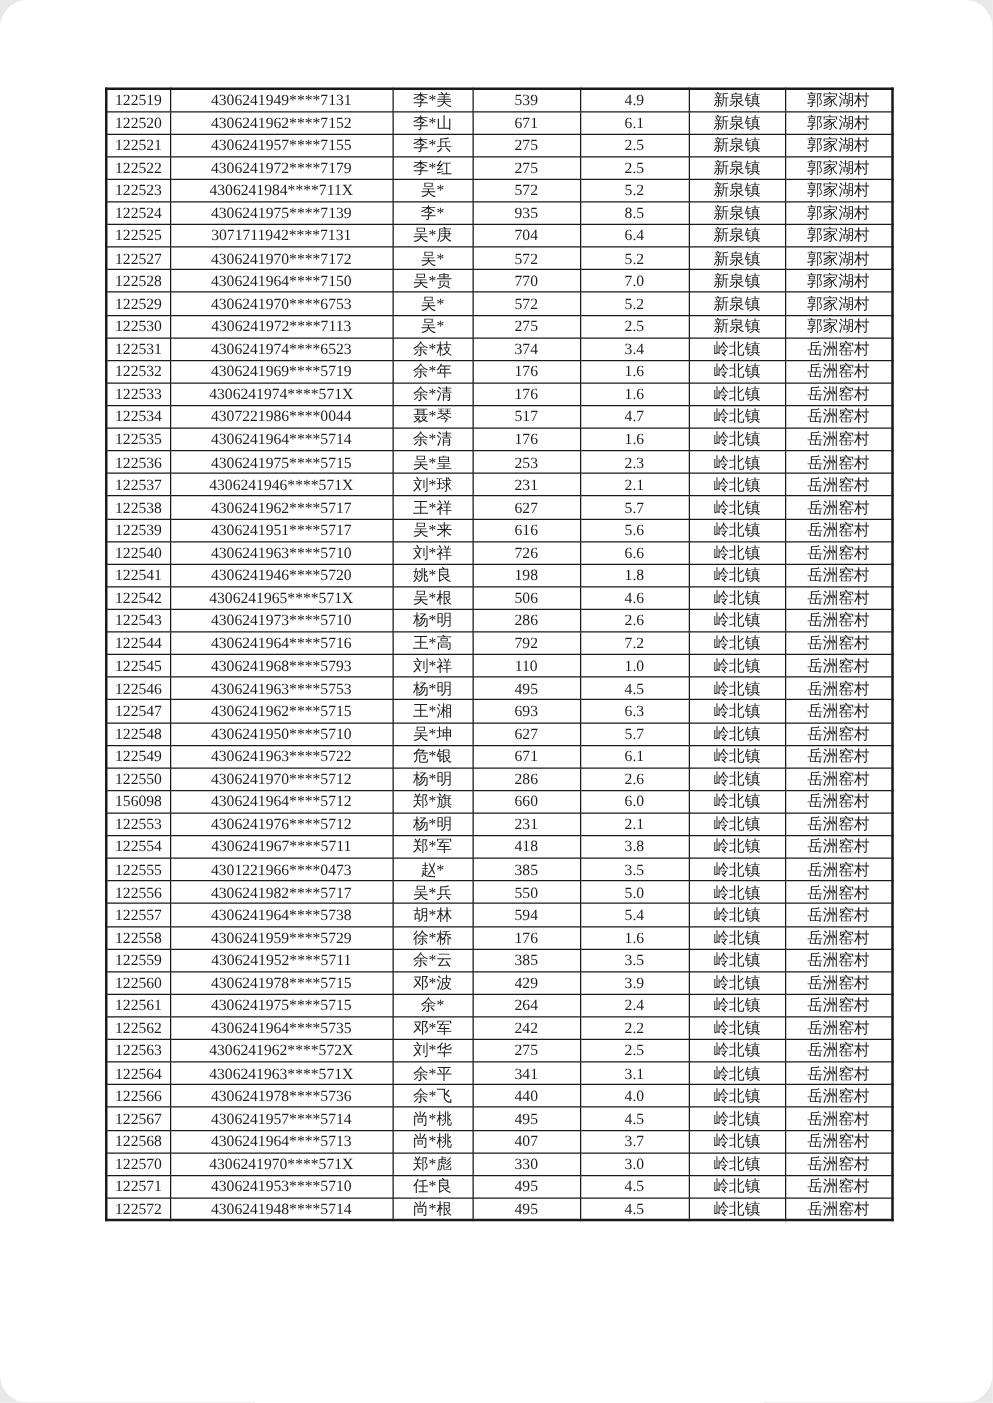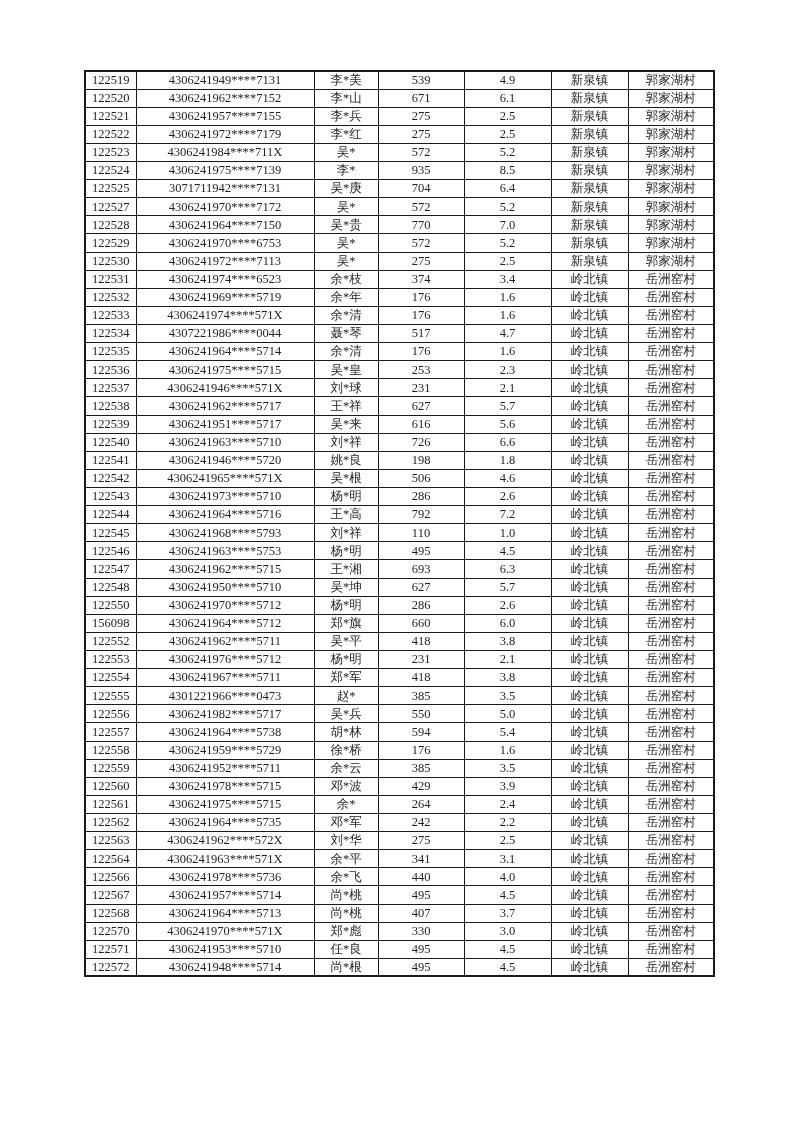--- a/index.html
+++ b/index.html
@@ -43,21 +43,21 @@
   col.c-idcard  { width: 178px; }
   col.c-name    { width: 64px;  }
   col.c-amount  { width: 86px;  }
   col.c-rate    { width: 87px;  }
   col.c-town    { width: 77px;  }
   col.c-village { width: 86px;  }
 </style>
 </head>
 <body>
 
-<div class="page" style="background: rgb(255, 255, 255);">
+<div class="page" style="background: rgb(255, 255, 255); border-radius: 22px;">
   <table class="data-table">
     <colgroup>
       <col class="c-seq">
       <col class="c-idcard">
       <col class="c-name">
       <col class="c-amount">
       <col class="c-rate">
       <col class="c-town">
       <col class="c-village">
     </colgroup>
@@ -317,47 +317,47 @@
         <tr>
           <td>122548</td>
           <td>4306241950****5710</td>
           <td>吴*坤</td>
           <td>627</td>
           <td>5.7</td>
           <td>岭北镇</td>
           <td>岳洲窑村</td>
         </tr>
         <tr>
+          <td>122549</td>
+          <td>4306241963****5722</td>
+          <td>危*银</td>
+          <td>671</td>
+          <td>6.1</td>
+          <td>岭北镇</td>
+          <td>岳洲窑村</td>
+        </tr>
+        <tr>
           <td>122550</td>
           <td>4306241970****5712</td>
           <td>杨*明</td>
           <td>286</td>
           <td>2.6</td>
           <td>岭北镇</td>
           <td>岳洲窑村</td>
         </tr>
         <tr>
           <td>156098</td>
           <td>4306241964****5712</td>
           <td>郑*旗</td>
           <td>660</td>
           <td>6.0</td>
           <td>岭北镇</td>
           <td>岳洲窑村</td>
         </tr>
         <tr>
-          <td>122552</td>
-          <td>4306241962****5711</td>
-          <td>吴*平</td>
-          <td>418</td>
-          <td>3.8</td>
-          <td>岭北镇</td>
-          <td>岳洲窑村</td>
-        </tr>
-        <tr>
           <td>122553</td>
           <td>4306241976****5712</td>
           <td>杨*明</td>
           <td>231</td>
           <td>2.1</td>
           <td>岭北镇</td>
           <td>岳洲窑村</td>
         </tr>
         <tr>
           <td>122554</td>

